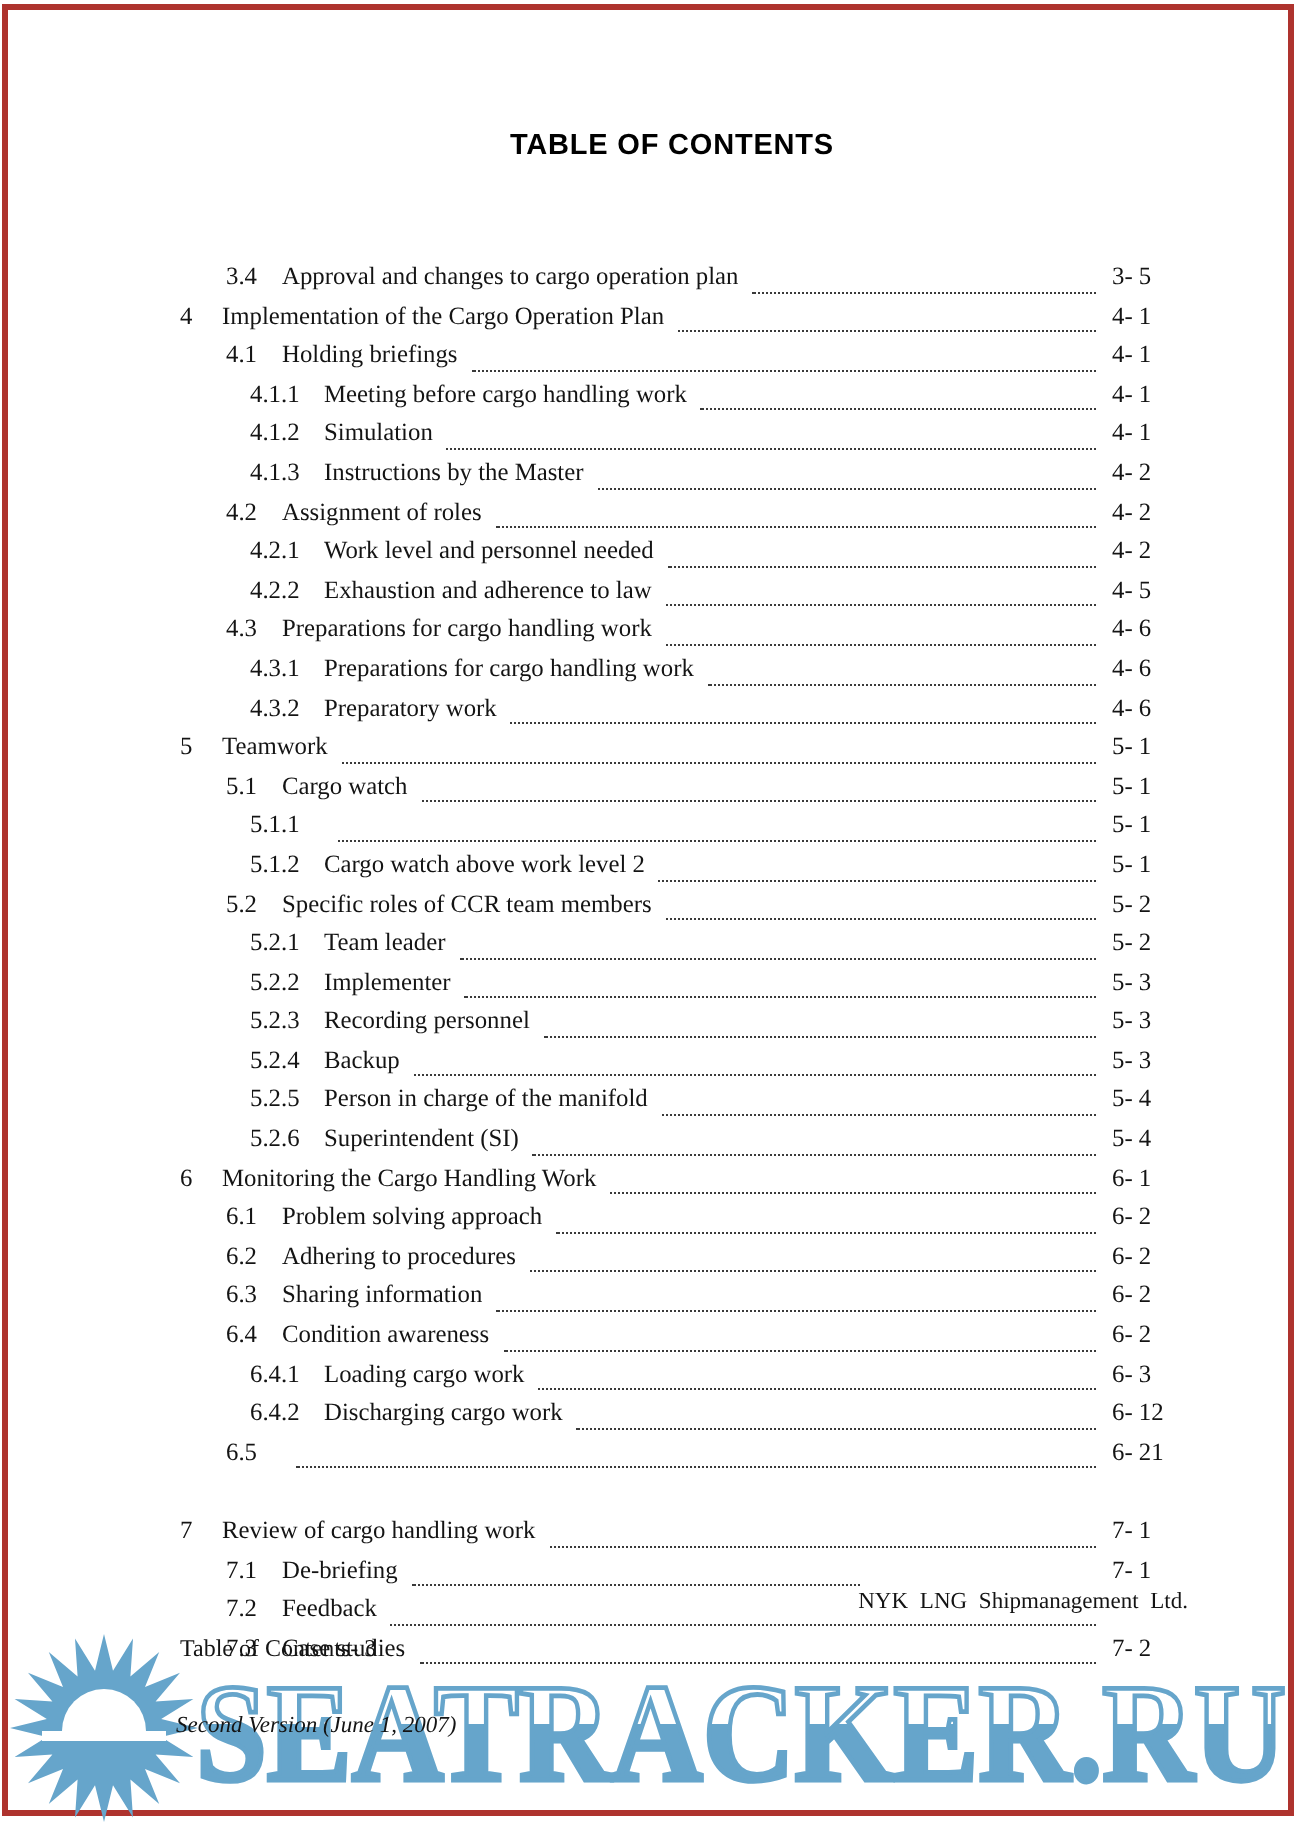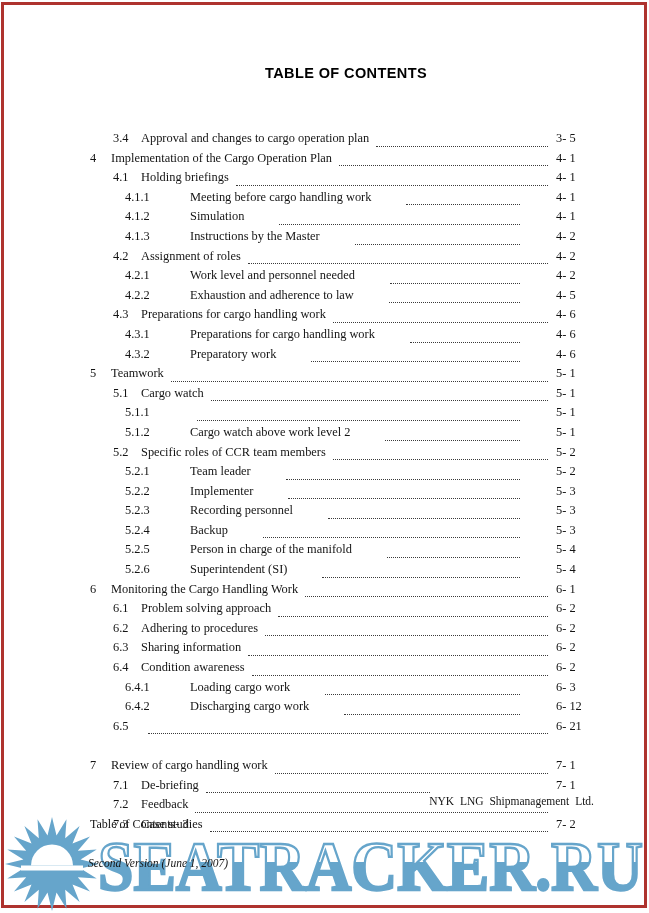--- a/index.html
+++ b/index.html
@@ -5,30 +5,30 @@
   html,body{margin:0;padding:0;background:#e8e8e8;}
   .page{
     position:relative;width:649px;height:913px;background:#ffffff;
     overflow:hidden;font-family:"Liberation Serif",serif;color:#141414;
   }
   .frame{
     position:absolute;left:1px;top:2px;right:2px;bottom:5px;
     border:3px solid #ae332e;pointer-events:none;z-index:3;
   }
   .title{
-    position:absolute;left:100px;top:65px;width:492px;text-align:center;
+    position:absolute;left:90px;top:65px;width:492px;text-align:center;
     font-family:"Liberation Sans",sans-serif;font-weight:bold;
     font-size:14.5px;letter-spacing:.4px;color:#000;
   }
   .toc{position:absolute;left:90px;top:93px;width:492px;z-index:1;margin-top:38px;}
   .row{display:flex;align-items:baseline;height:19.6px;font-size:12.4px;white-space:nowrap;}
   .row .num{flex:none;}
   .row.lvl1 .num{width:21px;}
   .row.lvl2{padding-left:23px;} .row.lvl2 .num{width:28px;}
-  .row.lvl3{padding-left:35px;gap:28px;} .row.lvl3 .num{width:37px;}
+  .row.lvl3{padding-left:35px;} .row.lvl3 .num{width:37px;}
   .row .label{flex:none;font-family:Liberation Serif, serif;}
   .row .leader{
     flex:1 1 auto;height:0;align-self:flex-end;
     border-bottom:1.5px dotted #3a3a3a;margin:0 8px 4px 7px;min-width:12px;
   }
   .row .pg{flex:none;width:26px;overflow:visible;}
   .gap{height:19.6px;}
   .footer-label{
     position:absolute;left:90px;top:817px;width:492px;text-align:left;
     font-size:12px;z-index:2;

